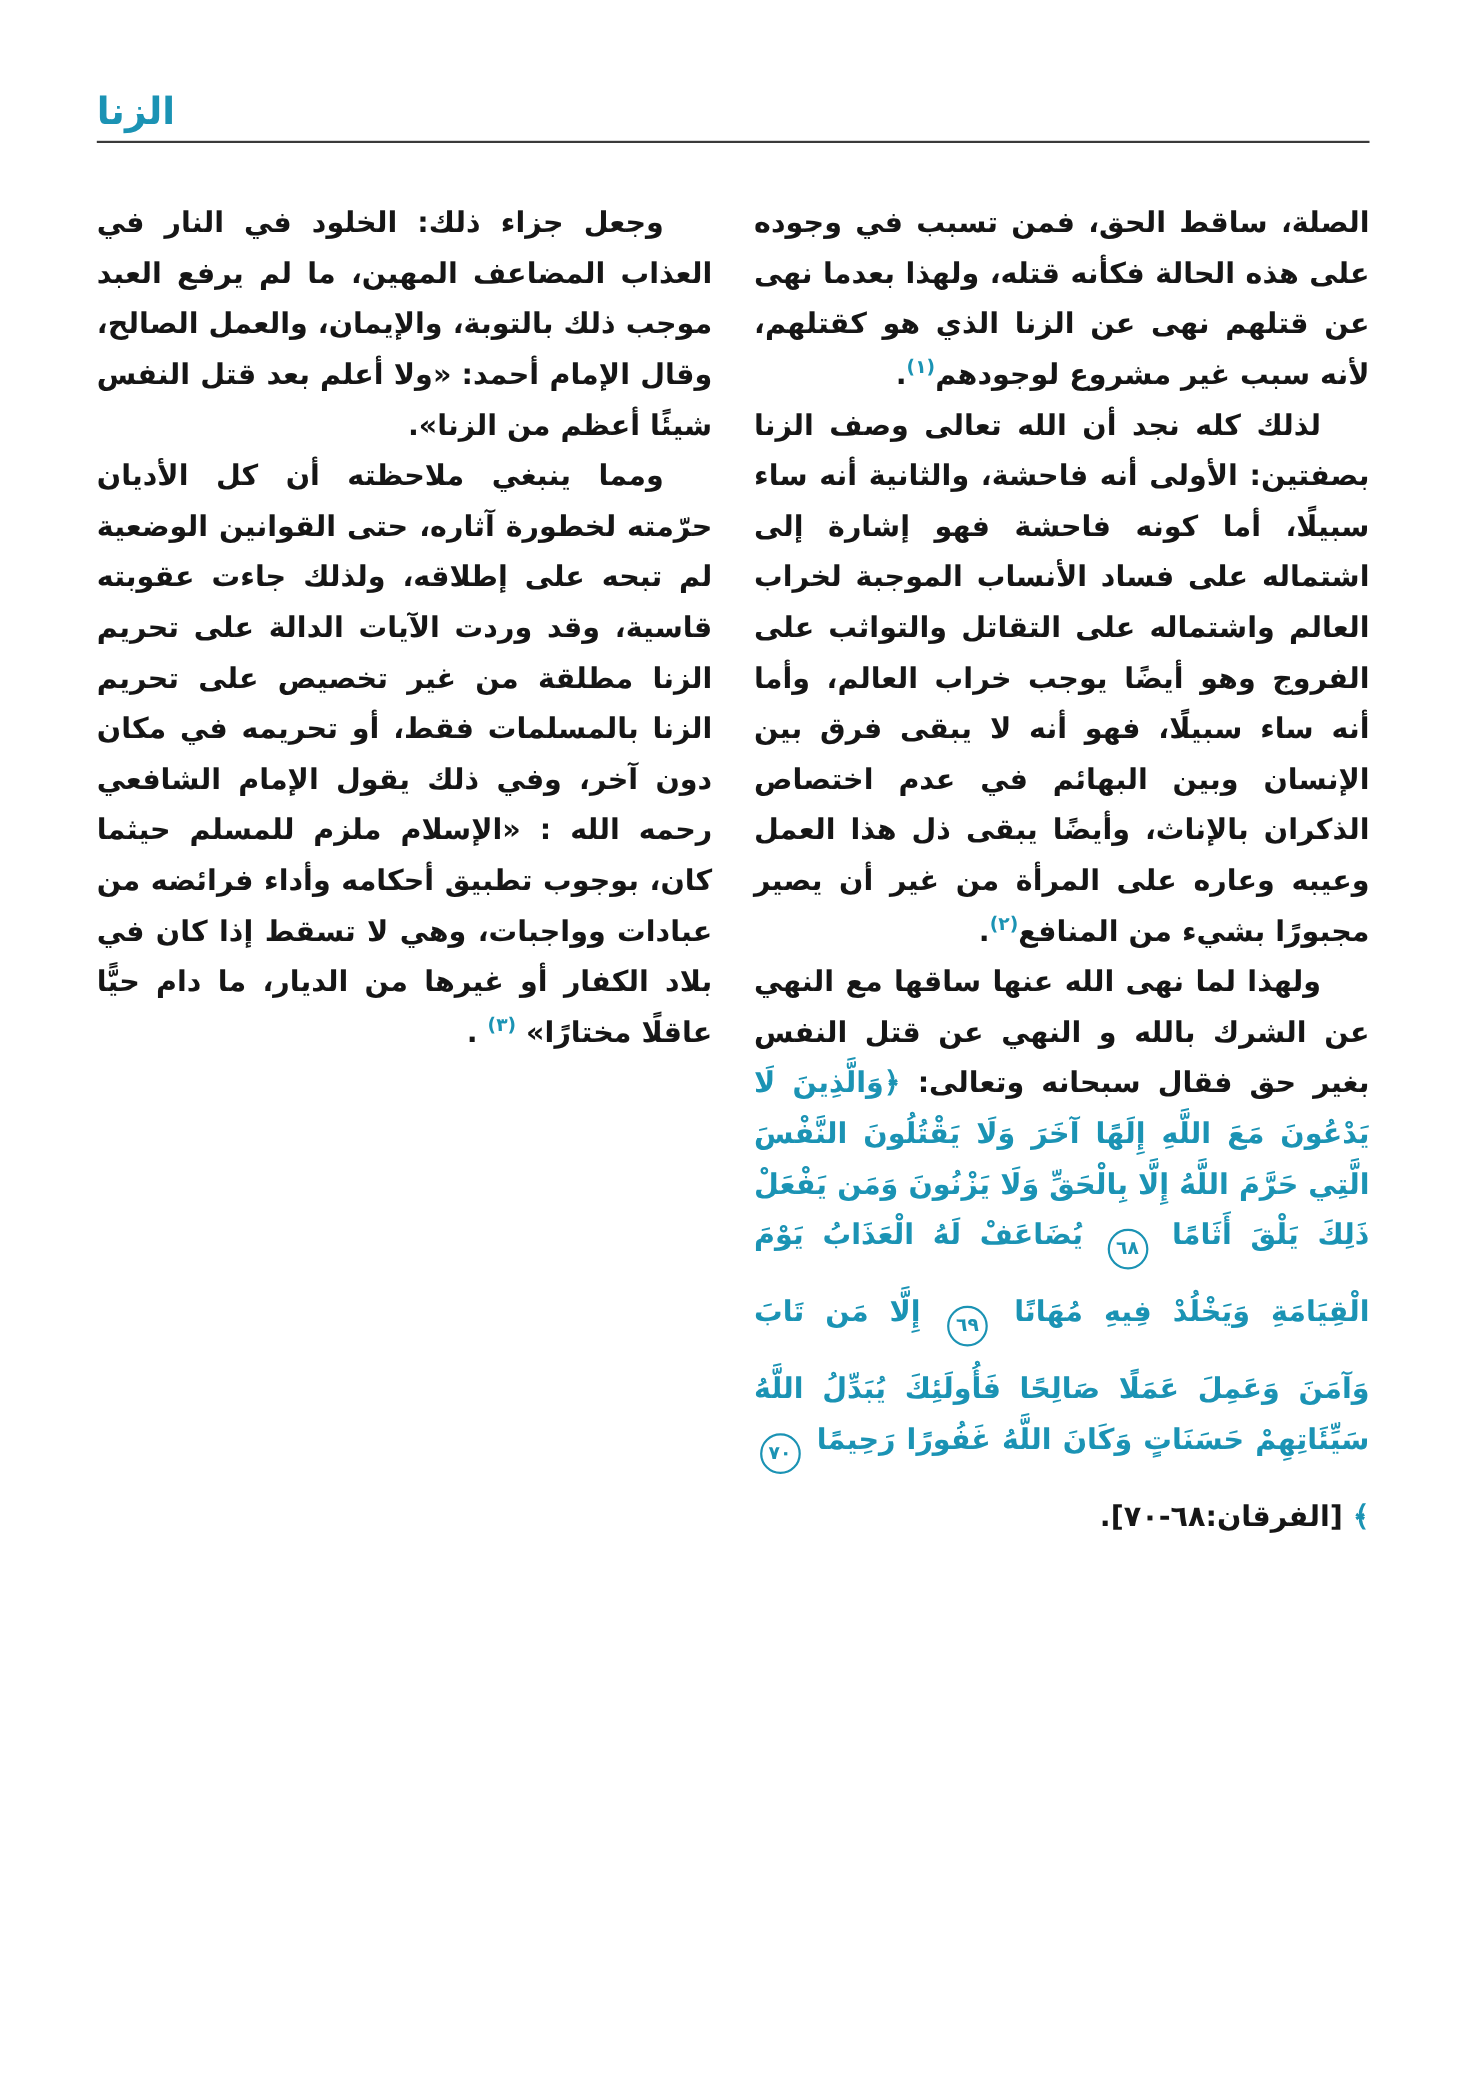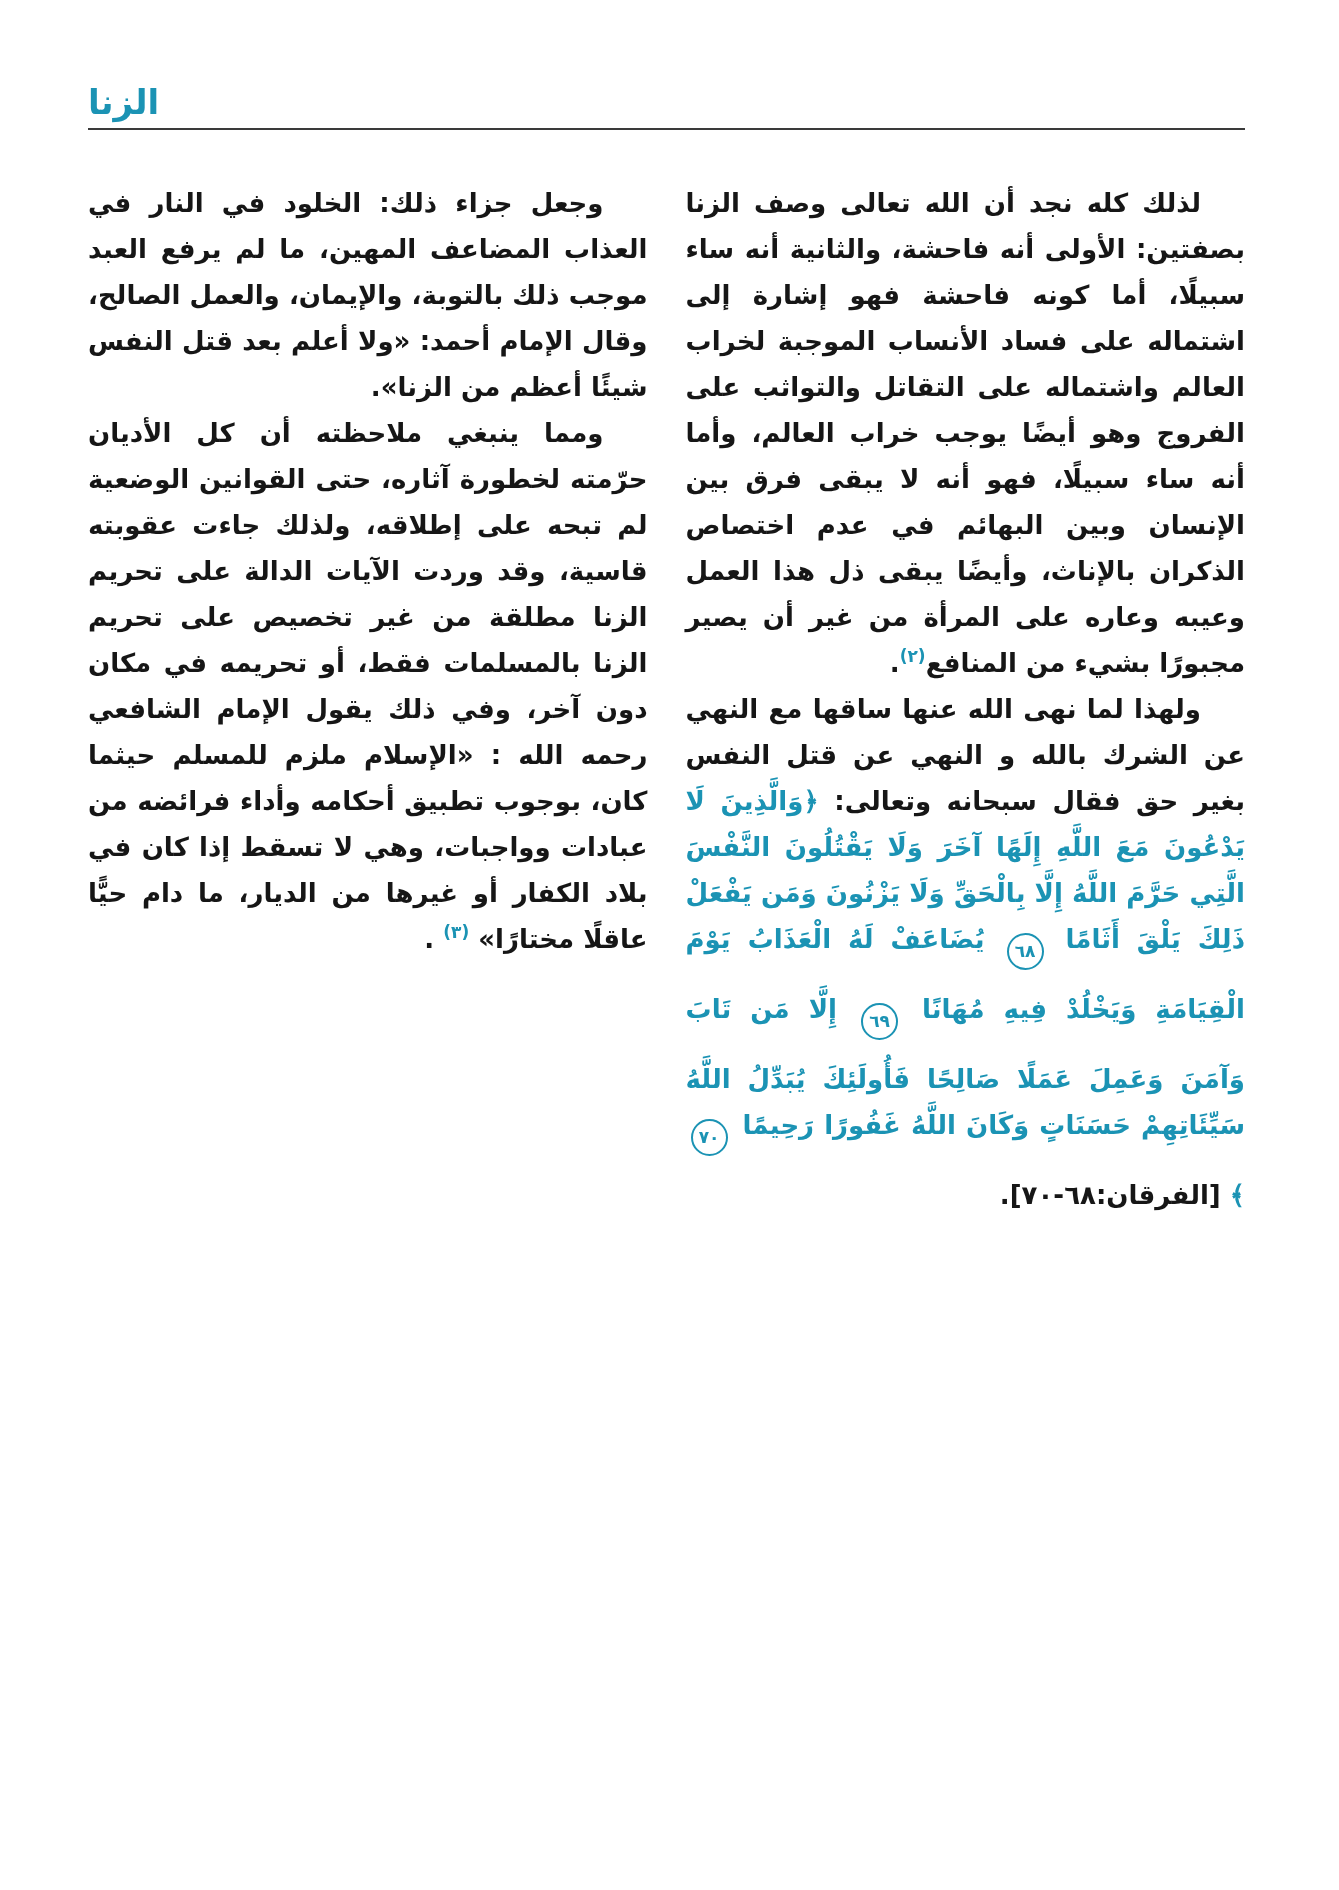--- a/index.html
+++ b/index.html
@@ -52,20 +52,21 @@
 <div class="page">
 
   <header class="page-header">
     <div class="chapter-title">الزنا</div>
     <div class="header-rule"></div>
   </header>
 
   <main class="columns">
 
     <section class="col">
+      <p class="para no-indent"><span>الصلة، ساقط الحق، فمن تسبب في وجوده على هذه الحالة فكأنه قتله، ولهذا بعدما نهى عن قتلهم نهى عن الزنا الذي هو كقتلهم، لأنه سبب غير مشروع لوجودهم</span><sup class="fn-ref">(١)</sup><span>.</span></p>
       <p class="para"><span>لذلك كله نجد أن الله تعالى وصف الزنا بصفتين: الأولى أنه فاحشة، والثانية أنه ساء سبيلًا، أما كونه فاحشة فهو إشارة إلى اشتماله على فساد الأنساب الموجبة لخراب العالم واشتماله على التقاتل والتواثب على الفروج وهو أيضًا يوجب خراب العالم، وأما أنه ساء سبيلًا، فهو أنه لا يبقى فرق بين الإنسان وبين البهائم في عدم اختصاص الذكران بالإناث، وأيضًا يبقى ذل هذا العمل وعيبه وعاره على المرأة من غير أن يصير مجبورًا بشيء من المنافع</span><sup class="fn-ref">(٢)</sup><span>.</span></p>
       <p class="para"><span>ولهذا لما نهى الله عنها ساقها مع النهي عن الشرك بالله و النهي عن قتل النفس بغير حق فقال سبحانه وتعالى: </span><span class="quran"><span>﴿وَالَّذِينَ لَا يَدْعُونَ مَعَ اللَّهِ إِلَهًا آخَرَ وَلَا يَقْتُلُونَ النَّفْسَ الَّتِي حَرَّمَ اللَّهُ إِلَّا بِالْحَقِّ وَلَا يَزْنُونَ وَمَن يَفْعَلْ ذَلِكَ يَلْقَ أَثَامًا </span><span class="ayah-badge">٦٨</span><span> يُضَاعَفْ لَهُ الْعَذَابُ يَوْمَ الْقِيَامَةِ وَيَخْلُدْ فِيهِ مُهَانًا </span><span class="ayah-badge">٦٩</span><span> إِلَّا مَن تَابَ وَآمَنَ وَعَمِلَ عَمَلًا صَالِحًا فَأُولَئِكَ يُبَدِّلُ اللَّهُ سَيِّئَاتِهِمْ حَسَنَاتٍ وَكَانَ اللَّهُ غَفُورًا رَحِيمًا </span><span class="ayah-badge">٧٠</span><span>﴾</span></span> <span class="quran-ref">[الفرقان:٦٨-٧٠].</span></p>
     </section>
 
     <section class="col">
       <p class="para">وجعل جزاء ذلك: الخلود في النار في العذاب المضاعف المهين، ما لم يرفع العبد موجب ذلك بالتوبة، والإيمان، والعمل الصالح، وقال الإمام أحمد: «ولا أعلم بعد قتل النفس شيئًا أعظم من الزنا».</p>
       <p class="para"><span>ومما ينبغي ملاحظته أن كل الأديان حرّمته لخطورة آثاره، حتى القوانين الوضعية لم تبحه على إطلاقه، ولذلك جاءت عقوبته قاسية، وقد وردت الآيات الدالة على تحريم الزنا مطلقة من غير تخصيص على تحريم الزنا بالمسلمات فقط، أو تحريمه في مكان دون آخر، وفي ذلك يقول الإمام الشافعي رحمه الله : «الإسلام ملزم للمسلم حيثما كان، بوجوب تطبيق أحكامه وأداء فرائضه من عبادات وواجبات، وهي لا تسقط إذا كان في بلاد الكفار أو غيرها من الديار، ما دام حيًّا عاقلًا مختارًا» </span><sup class="fn-ref">(٣)</sup><span> .</span></p>
     </section>
 
   </main>

